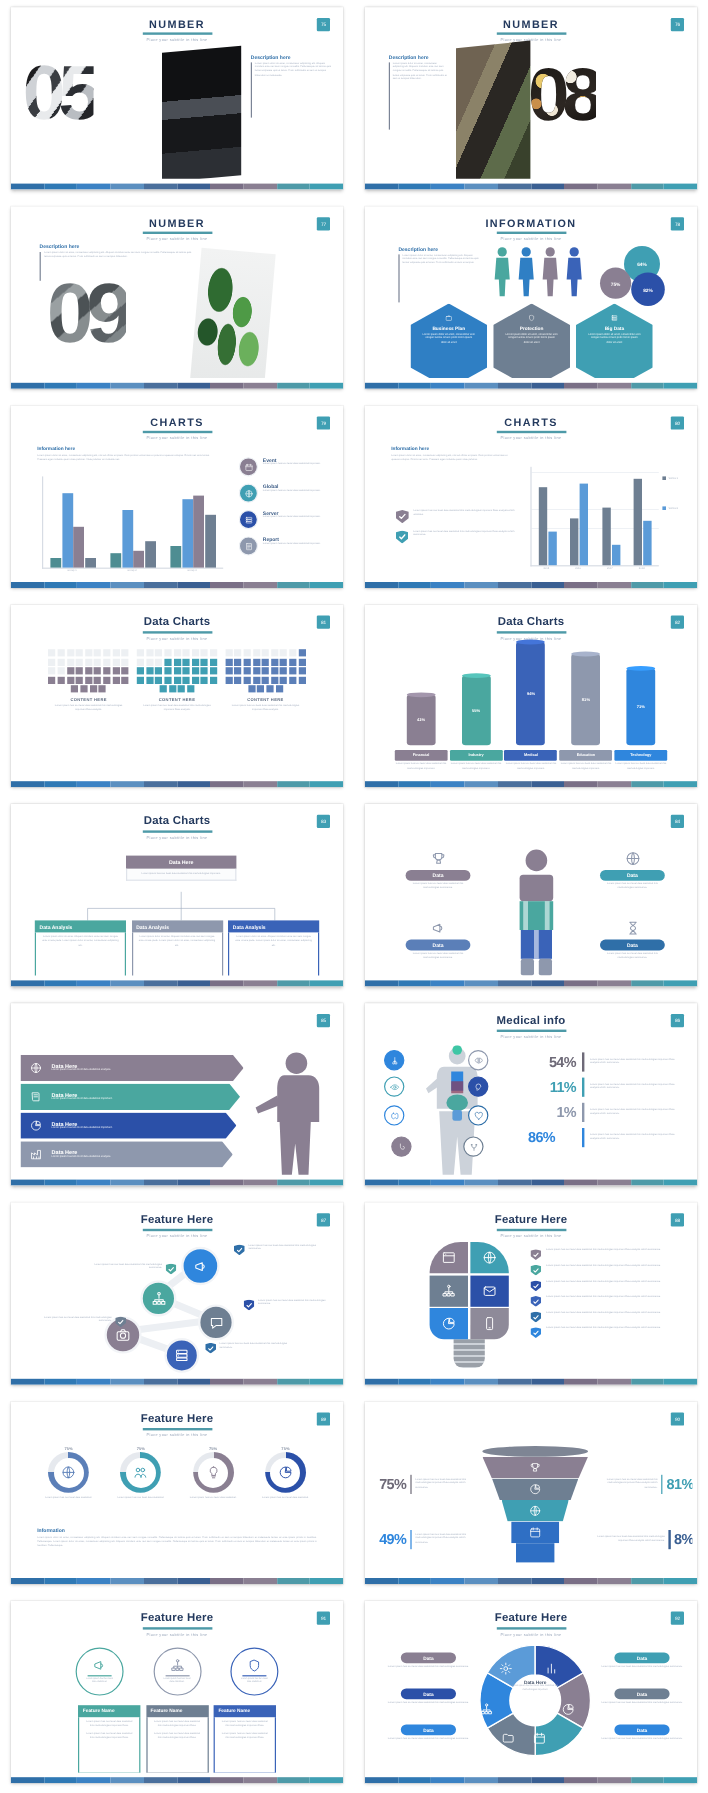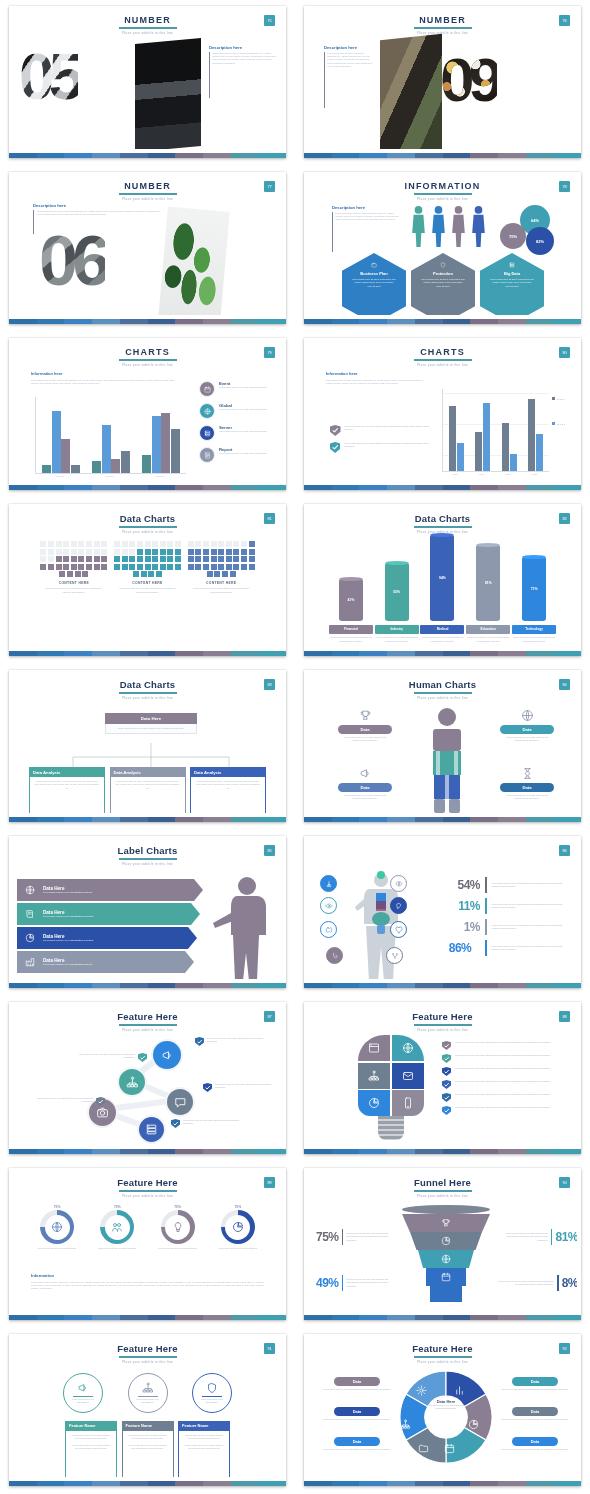--- a/index.html
+++ b/index.html
@@ -119,21 +119,21 @@
     <div class="sub">Place your subtitle in this line</div>
           </div>
  <div style="position:absolute;left:16px;top:36px;width:50px;">
    <div class="hdesc">Description here</div>
    <div class="flexrow">
               <div class="vbar" style="height:56px;margin-right:3px;"></div>
      <div class="lorem xxs">Lorem ipsum dolor sit amet, consectetur adipiscing elit. Aliquam tincidunt ante nec sem congue convallis. Pellentesque sit lacinia quis lectus vulputate quis at lacus. Proin sollicitudin at sem ut tempus bibendum.</div>
             </div>
  </div>
  <div class="photo ph-bike" style="position:absolute;left:72px;top:28px;width:62px;height:116px;transform:skewY(-6deg);"></div>
- <div class="numimg photo ph-flower" style="position:absolute;left:132px;top:46px;font-size:62px;">09</div>
+ <div class="numimg photo ph-flower" style="position:absolute;left:132px;top:46px;font-size:62px;">08</div>
        <div class="badge">76</div>
      </div>
      <div class="strip">
           <i style="background:#2f6fa8"></i>
           <i style="background:#2f79b5"></i>
           <i style="background:#3b82c4"></i>
           <i style="background:#5b8fc0"></i>
           <i style="background:#4a6f9c"></i>
           <i style="background:#3a5f92"></i>
           <i style="background:#7a6f86"></i>
@@ -152,21 +152,21 @@
     <div class="ttl-rule"></div>
     <div class="sub">Place your subtitle in this line</div>
           </div>
  <div style="position:absolute;left:20px;top:28px;width:130px;">
    <div class="hdesc">Description here</div>
    <div class="flexrow">
               <div class="vbar" style="height:24px;margin-right:3px;"></div>
      <div class="lorem xxs">Lorem ipsum dolor sit amet, consectetur adipiscing elit. Aliquam tincidunt ante nec sem congue convallis. Pellentesque sit lacinia quis lectus vulputate quis at lacus. Proin sollicitudin at sem ut tempus bibendum.</div>
             </div>
  </div>
- <div class="numimg photo ph-stone" style="position:absolute;left:26px;top:58px;font-size:70px;">06</div>
+ <div class="numimg photo ph-stone" style="position:absolute;left:26px;top:58px;font-size:70px;">09</div>
  <div class="photo ph-leaf" style="position:absolute;left:150px;top:34px;width:62px;height:112px;transform:rotate(5deg);"></div>
        <div class="badge">77</div>
      </div>
      <div class="strip">
           <i style="background:#2f6fa8"></i>
           <i style="background:#2f79b5"></i>
           <i style="background:#3b82c4"></i>
           <i style="background:#5b8fc0"></i>
           <i style="background:#4a6f9c"></i>
           <i style="background:#3a5f92"></i>
@@ -745,25 +745,20 @@
           <i style="background:#8a7f92"></i>
           <i style="background:#4e9aa8"></i>
           <i style="background:#3f9fb3"></i>
         </div>
    </div>
  </div>
  <div class="slidewrap">
    <div class="slide">
      <div class="inner">
 
- <div style="position:absolute;left:0;top:6px;right:0;">
-            <div class="ttl big">Human Charts</div>
-    <div class="ttl-rule"></div>
-    <div class="sub">Place your subtitle in this line</div>
-          </div>
  <svg style="position:absolute;left:116px;top:34px;" width="46" height="108" viewBox="0 0 46 108">
   <circle cx="23" cy="10" r="9" fill="#8a7f92"></circle>
   <rect x="9" y="22" width="28" height="22" rx="3" fill="#8a7f92"></rect>
   <rect x="9" y="44" width="28" height="24" fill="#4aa79f"></rect>
   <rect x="12" y="44" width="4" height="24" fill="#fff" opacity=".55"></rect>
   <rect x="30" y="44" width="4" height="24" fill="#fff" opacity=".55"></rect>
   <rect x="10" y="68" width="26" height="24" fill="#3a63b8"></rect>
   <rect x="21" y="68" width="4" height="24" fill="#fff" opacity=".55"></rect>
   <rect x="10" y="92" width="11" height="14" rx="2" fill="#8e98ad"></rect>
   <rect x="25" y="92" width="11" height="14" rx="2" fill="#8e98ad"></rect>
@@ -820,25 +815,20 @@
           <i style="background:#8a7f92"></i>
           <i style="background:#4e9aa8"></i>
           <i style="background:#3f9fb3"></i>
         </div>
    </div>
  </div>
  <div class="slidewrap">
    <div class="slide">
      <div class="inner">
 
- <div style="position:absolute;left:0;top:6px;right:0;">
-            <div class="ttl big">Label Charts</div>
-    <div class="ttl-rule"></div>
-    <div class="sub">Place your subtitle in this line</div>
-          </div>
  <div style="position:absolute;left:4px;top:40px;width:190px;">
   <div class="arrow" style="background:#8a7f92;height:22px;width:186px;margin-bottom:2px;">
     <div style="width:26px;display:flex;justify-content:center;">
                 <svg width="10" height="10" viewBox="0 0 24 24" fill="none" stroke="#fff" stroke-width="1.6" stroke-linecap="round" stroke-linejoin="round">
                   <circle cx="12" cy="12" r="9"></circle>
                   <path d="M3 12h18M12 3c3 3.5 3 14.5 0 18M12 3c-3 3.5-3 14.5 0 18"></path>
                 </svg>
               </div>
     <div>
                 <div style="font-size:4.6px;font-weight:bold;">Data Here</div>
@@ -901,20 +891,25 @@
           <i style="background:#8a7f92"></i>
           <i style="background:#4e9aa8"></i>
           <i style="background:#3f9fb3"></i>
         </div>
    </div>
  </div>
  <div class="slidewrap">
    <div class="slide">
      <div class="inner">
 
+ <div style="position:absolute;left:0;top:6px;right:0;">
+            <div class="ttl big">Medical info</div>
+    <div class="ttl-rule"></div>
+    <div class="sub">Place your subtitle in this line</div>
+          </div>
  <svg style="position:absolute;left:44px;top:32px;" width="58" height="112" viewBox="0 0 58 112">
   <circle cx="29" cy="9" r="7" fill="#ccd2da"></circle>
   <path d="M18 18h22c4 0 6 4 6 9v26H12V27c0-5 2-9 6-9z" fill="#ccd2da"></path>
   <path d="M12 28L3 36l2 4 9-6z" fill="#ccd2da"></path>
             <path d="M46 28l9 8-2 4-9-6z" fill="#ccd2da"></path>
   <path d="M14 55h30l-3 55h-9l-3-34-3 34h-9z" fill="#ccd2da"></path>
   <circle cx="29" cy="4" r="4" fill="#3ec6a5"></circle>
   <path d="M24 22h10v16H24z" fill="#2f86dd"></path>
             <path d="M24 30h10v10H24z" fill="#8a3a5a" opacity=".7"></path>
   <ellipse cx="29" cy="48" rx="9" ry="7" fill="#4aa79f"></ellipse>
@@ -971,21 +966,21 @@
    <div class="bigpct" style="color:#3f9fb3;width:40px;text-align:right;">11%</div>
    <div class="pctrule" style="background:#3f9fb3;height:16px;width:1.6px;"></div>
    <div class="lorem xxs" style="flex:1;">Lorem ipsum has two level data statistical this methodologies important Data analysis which summarize.</div>
   </div>
             <div style="display:flex;align-items:center;gap:5px;margin-bottom:5px;">
    <div class="bigpct" style="color:#8e98ad;width:40px;text-align:right;">1%</div>
    <div class="pctrule" style="background:#8e98ad;height:16px;width:1.6px;"></div>
    <div class="lorem xxs" style="flex:1;">Lorem ipsum has two level data statistical this methodologies important Data analysis which summarize.</div>
   </div>
             <div style="display:flex;align-items:center;gap:5px;margin-bottom:5px;">
-   <div class="bigpct" style="color:#2f86dd;width:40px;text-align:center;">86%</div>
+   <div class="bigpct" style="color:#2f86dd;width:40px;text-align:left;">86%</div>
    <div class="pctrule" style="background:#2f86dd;height:16px;width:1.6px;"></div>
    <div class="lorem xxs" style="flex:1;">Lorem ipsum has two level data statistical this methodologies important Data analysis which summarize.</div>
   </div>
  </div>
        <div class="badge">86</div>
      </div>
      <div class="strip">
           <i style="background:#2f6fa8"></i>
           <i style="background:#2f79b5"></i>
           <i style="background:#3b82c4"></i>
@@ -1298,25 +1293,20 @@
           <i style="background:#8a7f92"></i>
           <i style="background:#4e9aa8"></i>
           <i style="background:#3f9fb3"></i>
         </div>
    </div>
  </div>
  <div class="slidewrap">
    <div class="slide">
      <div class="inner">
 
- <div style="position:absolute;left:0;top:6px;right:0;">
-            <div class="ttl big">Funnel Here</div>
-    <div class="ttl-rule"></div>
-    <div class="sub">Place your subtitle in this line</div>
-          </div>
  <div style="position:absolute;left:94px;top:34px;width:88px;">
   <div style="height:9px;border-radius:50%;background:#7e8594;"></div>
   <div class="funband" style="width:88px;height:18px;background:#8a7f92;display:flex;align-items:center;justify-content:center;clip-path:polygon(0 0,100% 0,91% 100%,9% 100%);">
               <svg width="10" height="10" viewBox="0 0 24 24" fill="none" stroke="#fff" stroke-width="1.6" stroke-linecap="round" stroke-linejoin="round">
                 <path d="M7 4h10v5a5 5 0 01-10 0z"></path>
                 <path d="M7 6H4v2a3 3 0 003 3M17 6h3v2a3 3 0 01-3 3M10 14h4l1 5H9z"></path>
               </svg>
             </div>
             <div class="funband" style="width:72px;height:18px;background:#6e7f92;display:flex;align-items:center;justify-content:center;clip-path:polygon(0 0,100% 0,91% 100%,9% 100%);">
               <svg width="10" height="10" viewBox="0 0 24 24" fill="none" stroke="#fff" stroke-width="1.6" stroke-linecap="round" stroke-linejoin="round">

